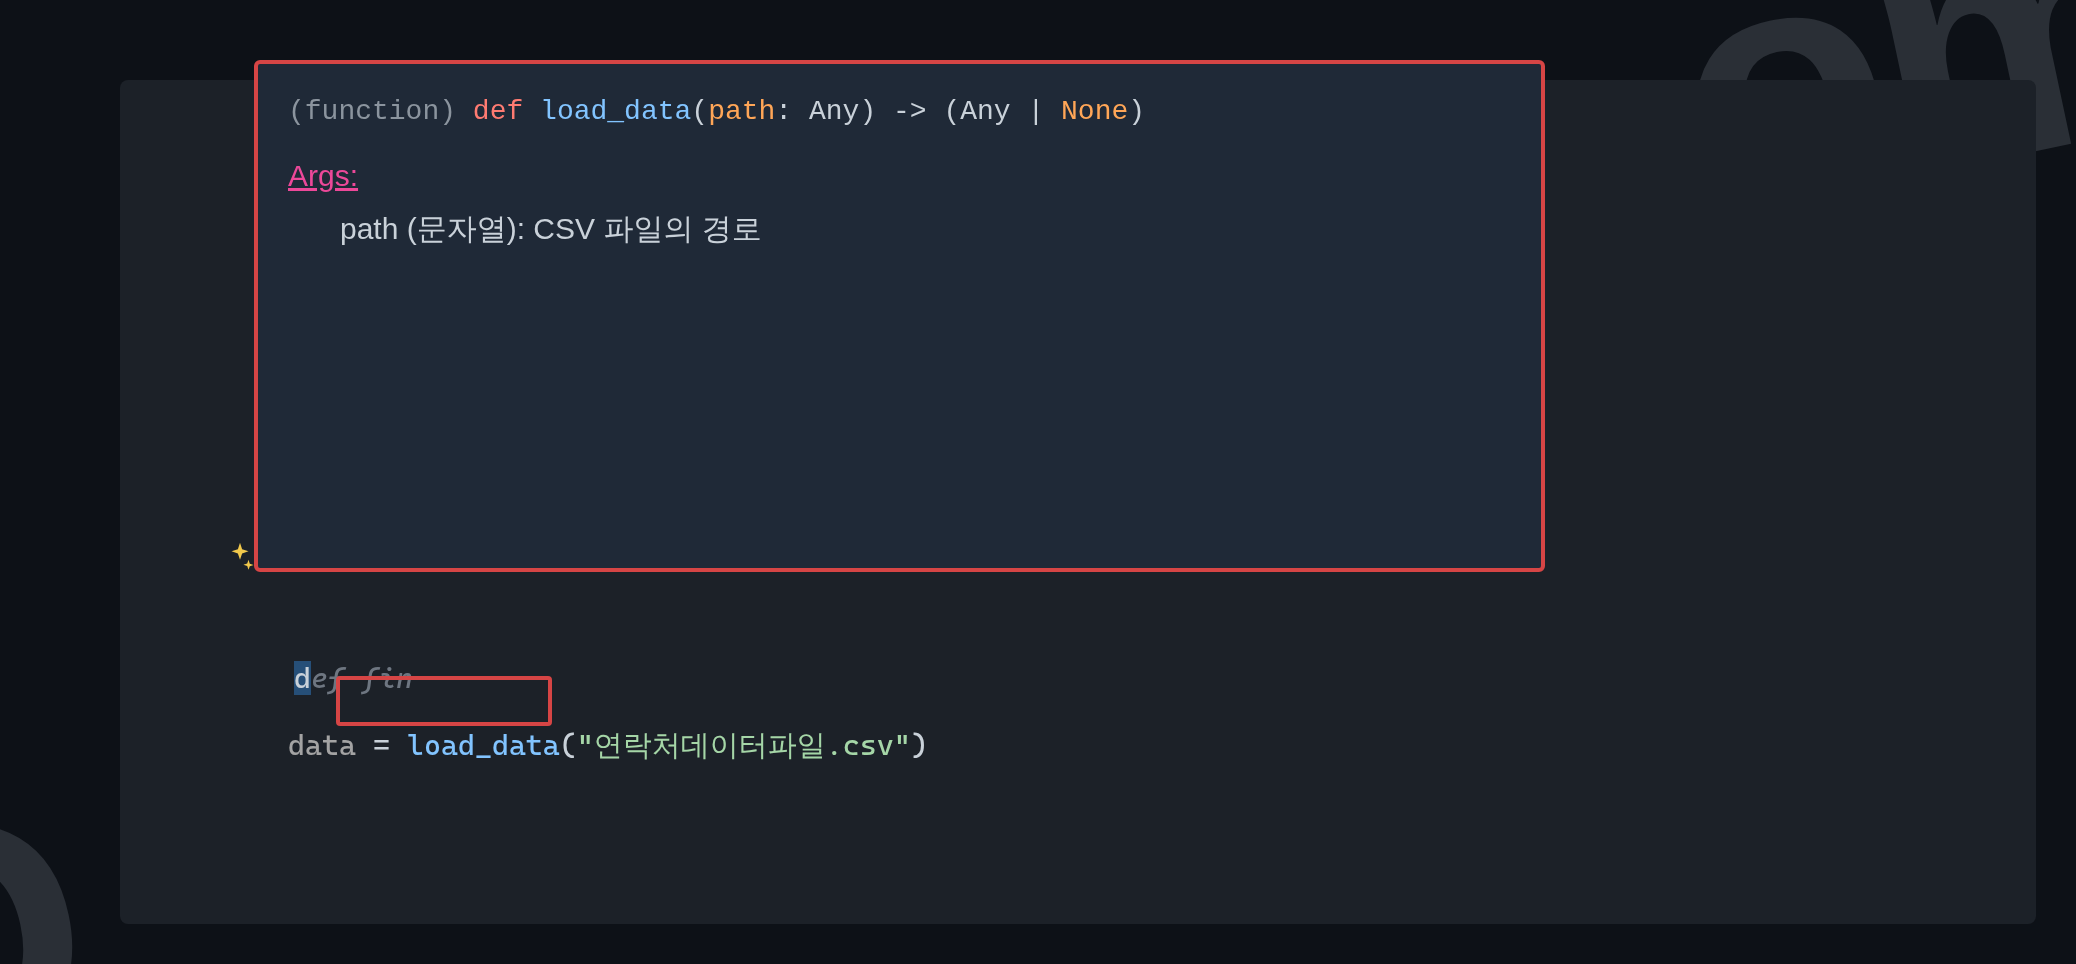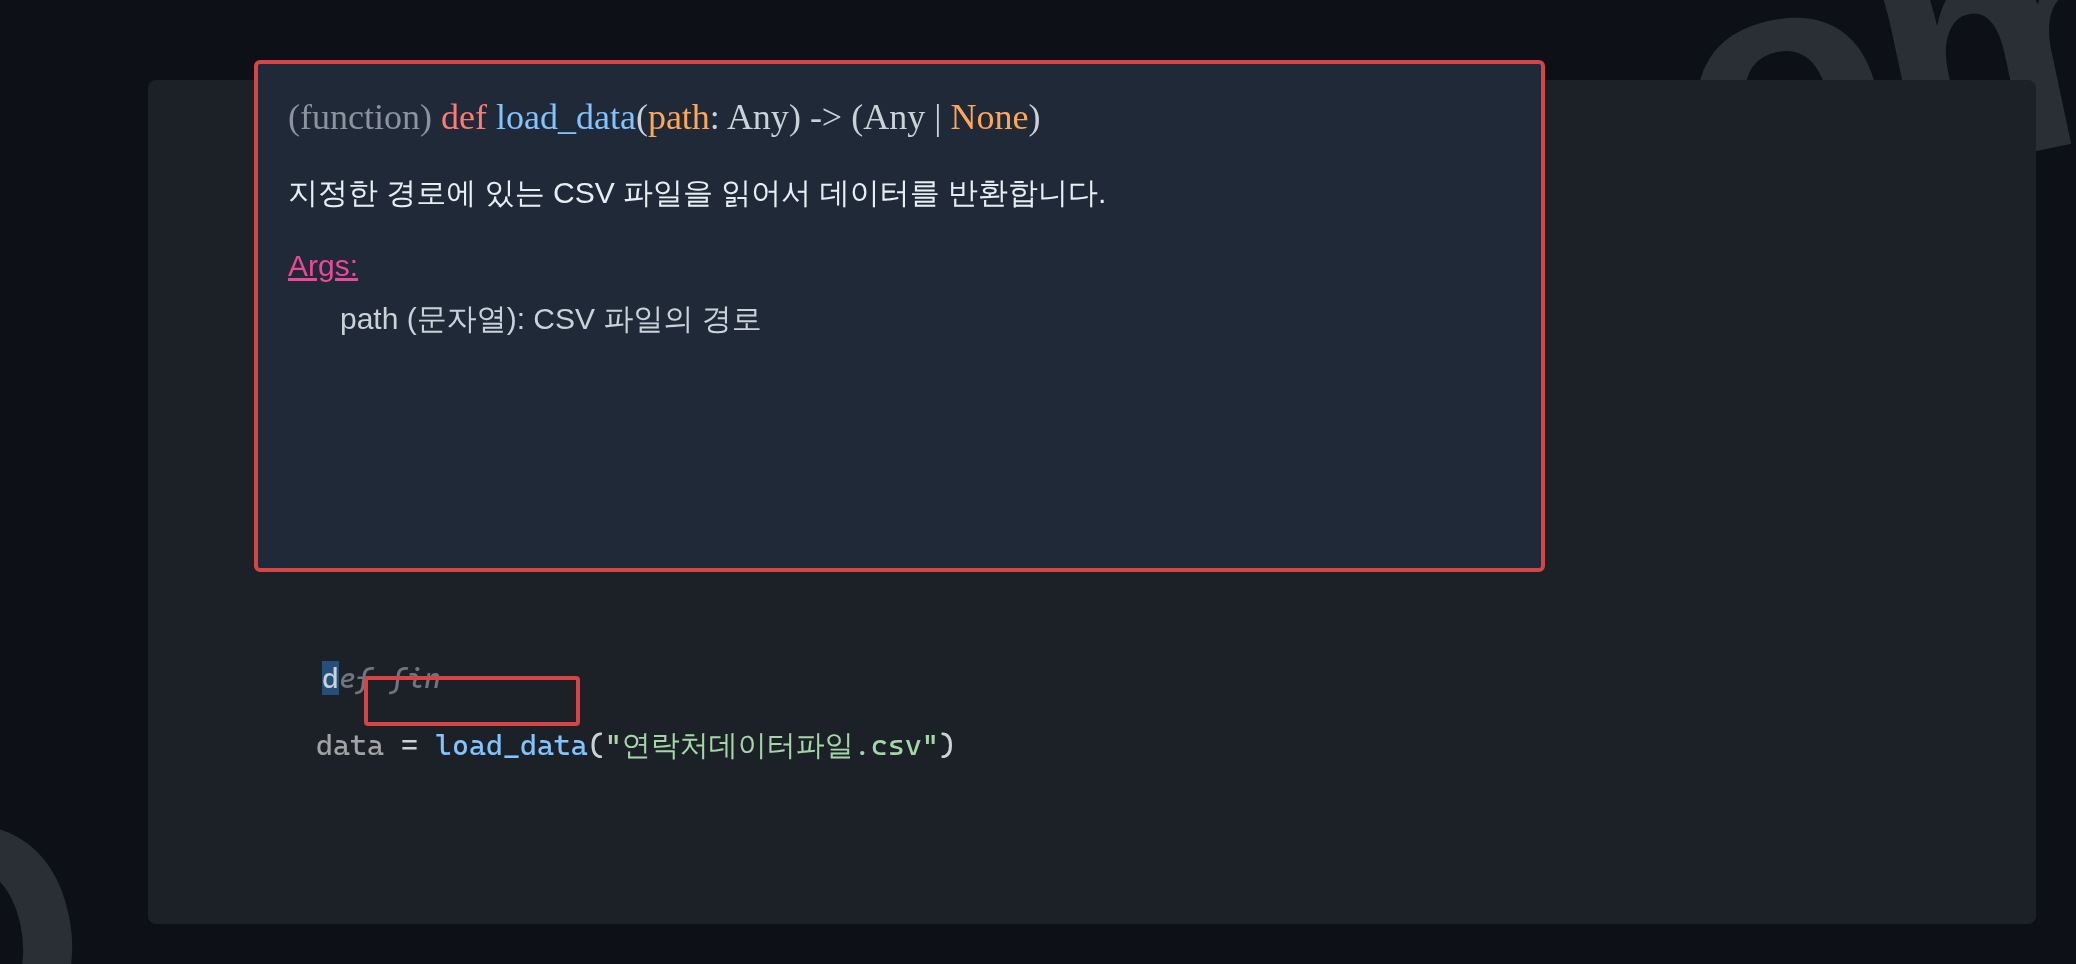--- a/index.html
+++ b/index.html
@@ -18,21 +18,20 @@
       position: relative;
     }
     .editor-area {
       background: #1c2128;
       position: absolute;
       left: 120px;
       top: 80px;
       right: 40px;
       bottom: 40px;
       border-radius: 8px;
-      margin-left: 28px;
     }
     .code-line {
       position: absolute;
       white-space: pre;
       line-height: 1.5;
     }
     .line-ret {
       top: 193px;
       left: 194px;
     }
@@ -76,22 +75,22 @@
       width: 1291px;
       height: 512px;
       background: #1f2937;
       border: 4px solid #d64545;
       border-radius: 6px;
       padding: 28px 30px;
       font-family: -apple-system, 'Helvetica Neue', Arial, sans-serif;
       font-size: 30px;
     }
     .tooltip .sig {
-      font-family: Liberation Serif, serif;
-      font-size: 36px;
+      font-family: Liberation Mono, monospace;
+      font-size: 28px;
       line-height: 1.4;
       margin-bottom: 28px;
     }
     .sig-label { color: #8b949e; }
     .tooltip .desc {
       color: #e6edf3;
       font-weight: 500;
       margin-bottom: 34px;
       line-height: 1.5;
     }
@@ -176,16 +175,15 @@
 </div>
 
 <div class="tooltip">
   <div class="sig">
     <span class="sig-label">(function)</span>
     <span> </span>
     <span class="kw-def">def</span>
     <span> </span>
     <span class="fn">load_data</span><span class="paren">(</span><span class="param">path</span><span class="op">: </span><span class="type">Any</span><span class="paren">)</span><span class="op"> -&gt; </span><span class="paren">(</span><span class="type">Any</span><span class="op"> | </span><span class="type" style="color:#ffa657">None</span><span class="paren">)</span>
   </div>
-  <div class="desc">지정한 경로에 있는 CSV 파일을 읽어서 데이터를 반환합니다.</div>
   <div class="section-title">Args:</div>
   <div class="section-body">path (문자열): CSV 파일의 경로</div>
 </div>
 
 </body></html>

